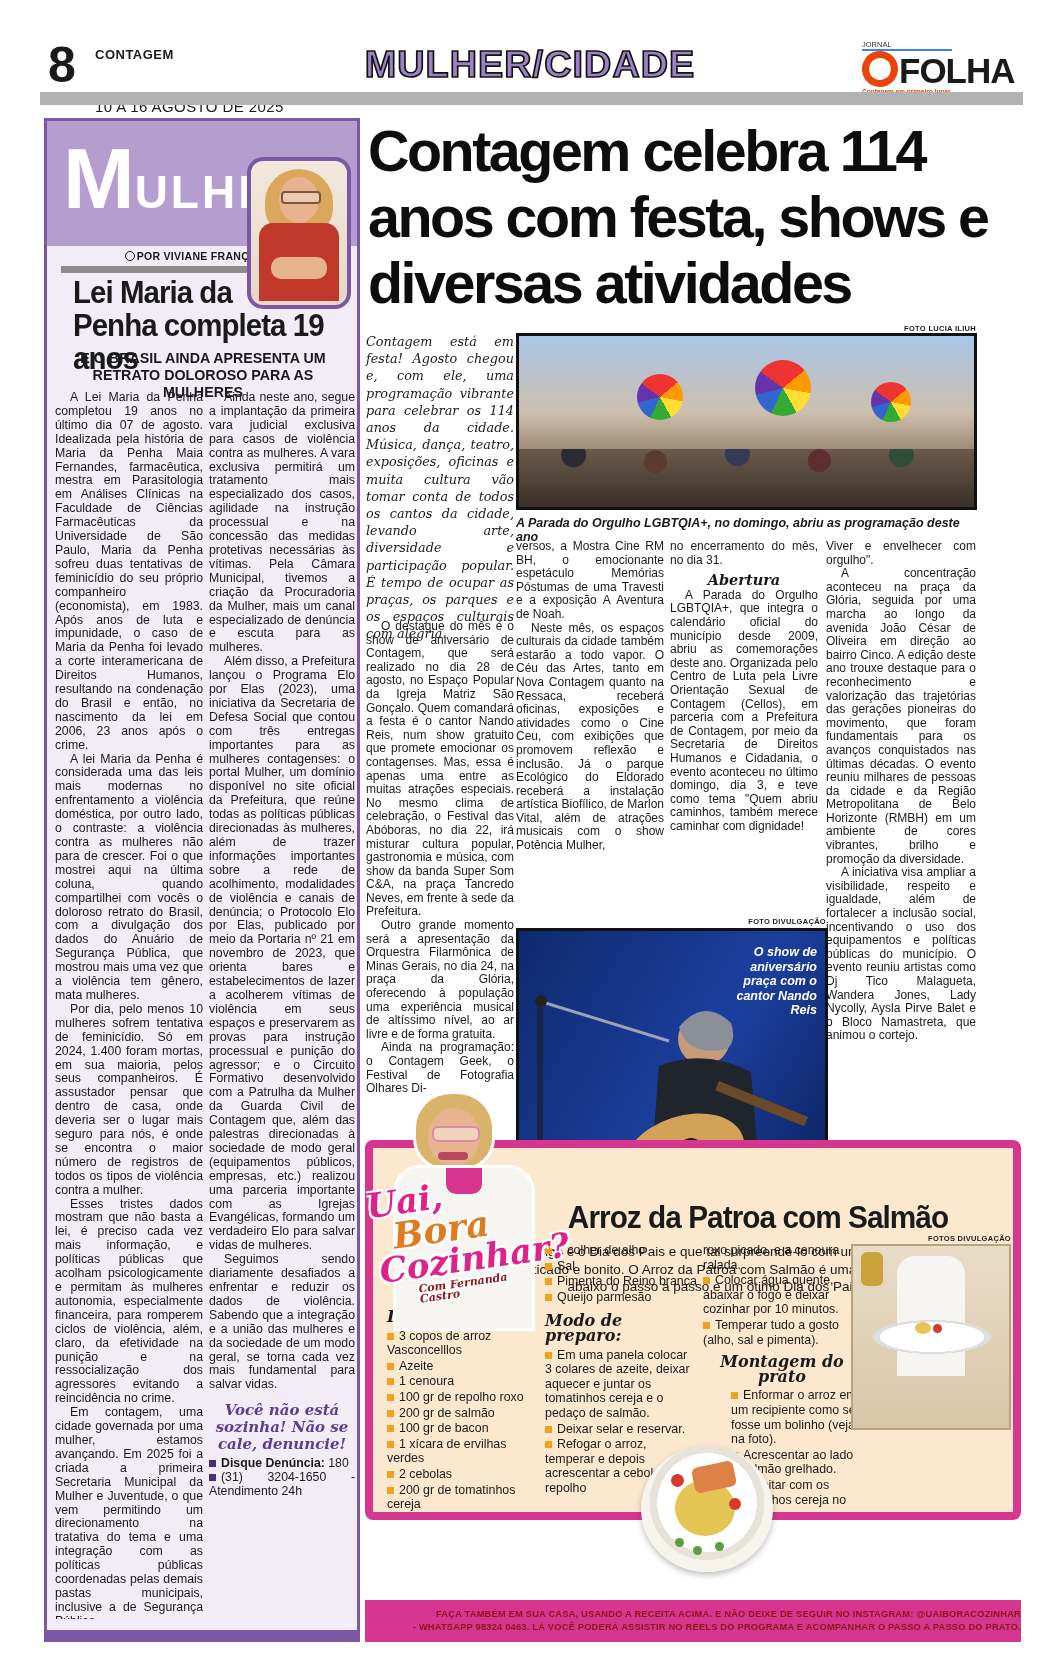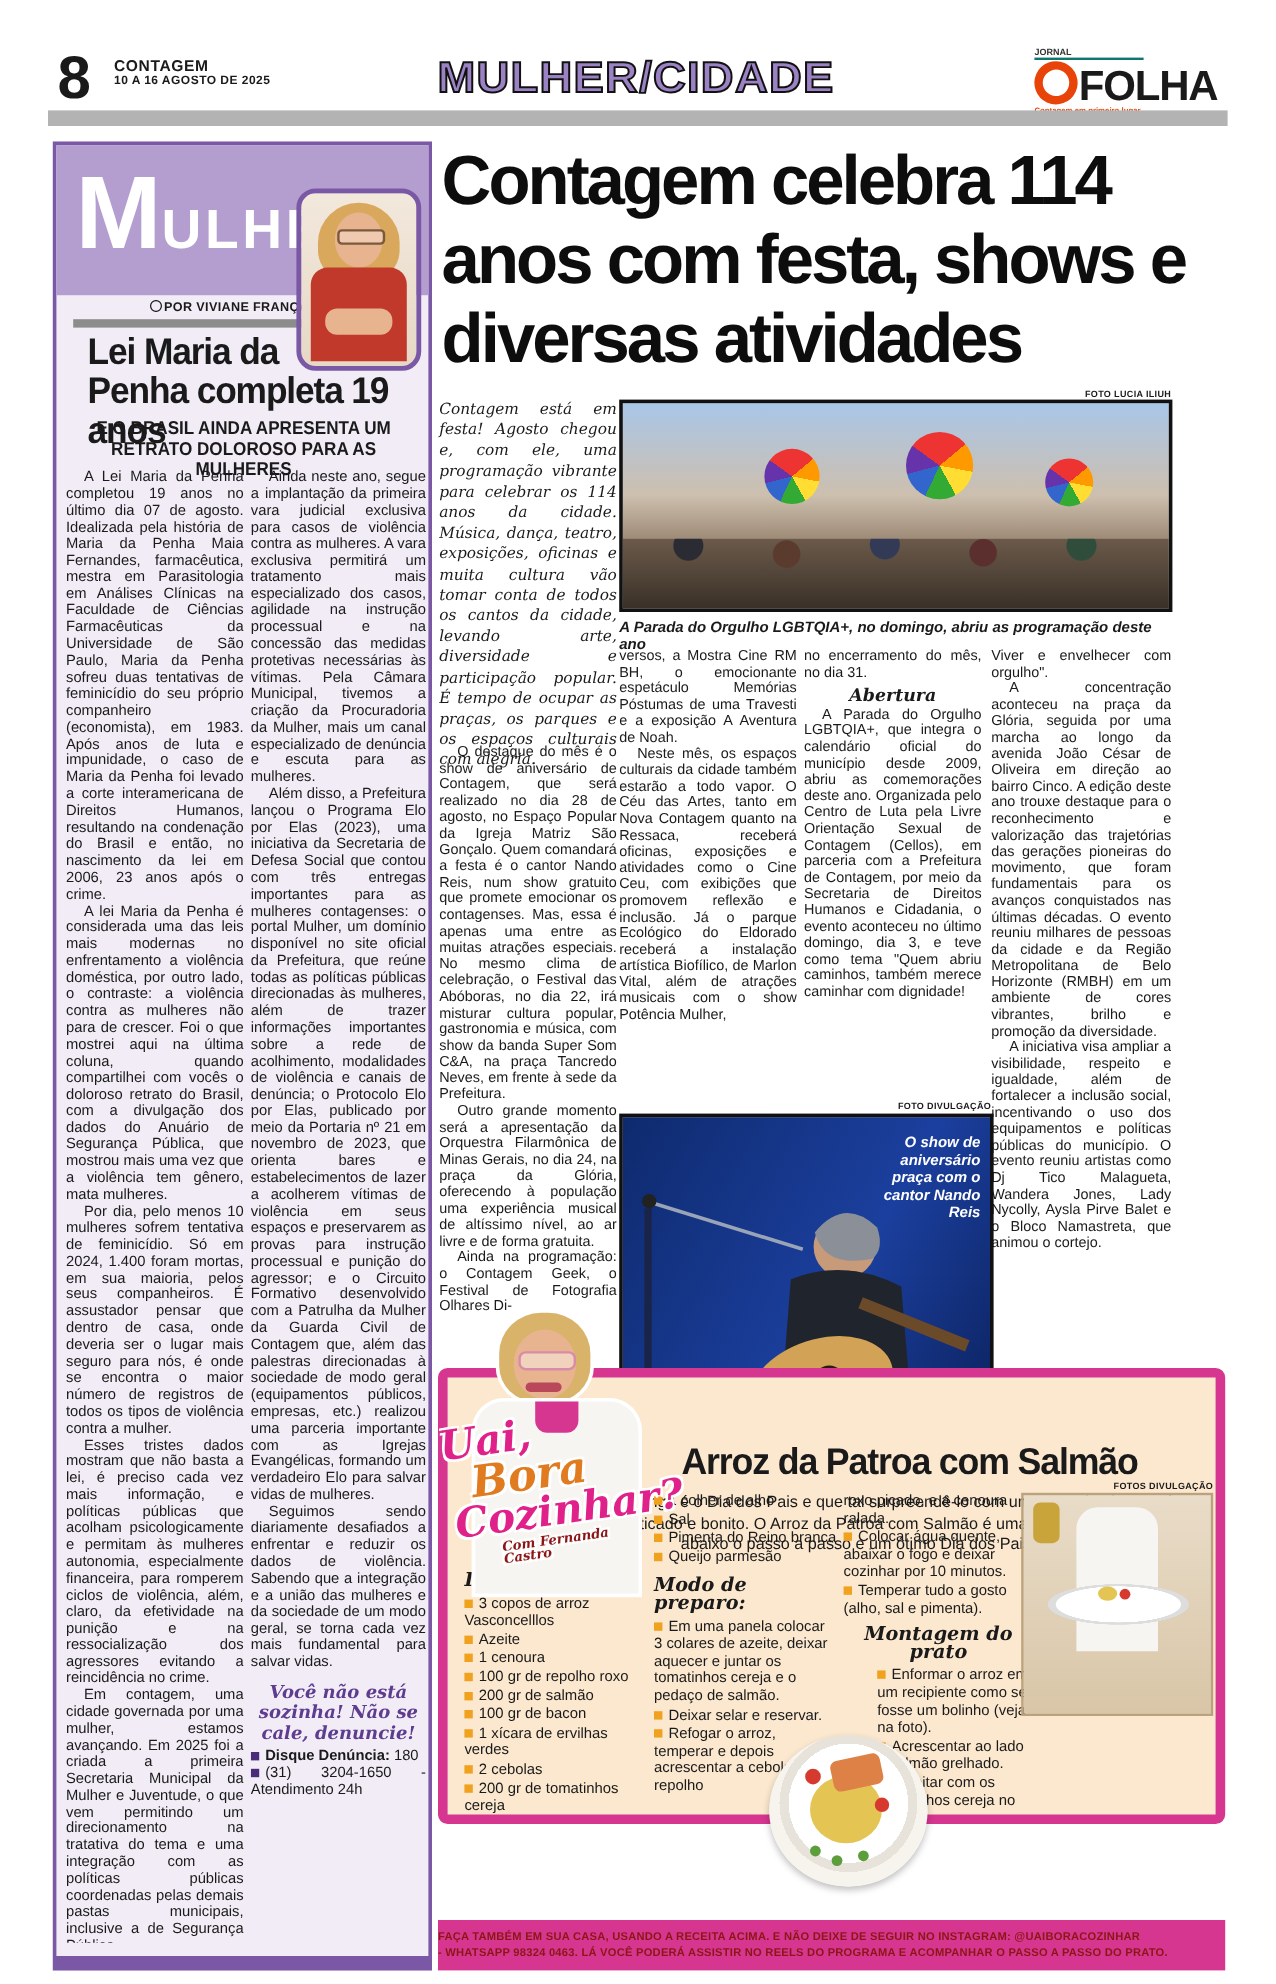--- a/index.html
+++ b/index.html
@@ -3,25 +3,25 @@
 <meta charset="utf-8">
 <style>
   html,body{margin:0;padding:0;}
   body{width:1063px;height:1653px;position:relative;background:#ffffff;
        font-family:"Liberation Sans",sans-serif;color:#1a1a1a;overflow:hidden;}
   .abs{position:absolute;}
 
   
   .pgnum{font-size:50px;font-weight:bold;line-height:1;letter-spacing:-2px;}
   .city{font-size:13px;font-weight:bold;letter-spacing:.5px;}
-  .dates{font-size:10px;font-weight:bold;letter-spacing:.4px;}
+  .dates{font-size:15px;font-weight:normal;letter-spacing:.4px;margin-top:36px;}
   .section-title{font-size:36px;font-weight:bold;letter-spacing:1px;
      color:#9b82c4;-webkit-text-stroke:1.6px #111;transform:scaleX(1.05);transform-origin:center;}
   .graybar{background:#b3b3b3;}
-  .brand-pre{font-size:7.5px;font-weight:bold;color:#333;border-bottom:2px solid #0f766e;display:inline-block;padding-right:60px;}
+  .brand-pre{font-size:7.5px;font-weight:normal;color:#333;border-bottom:2px solid #3b82f6;display:inline-block;padding-right:60px;}
   .brand-name{font-size:35px;font-weight:bold;letter-spacing:-1px;line-height:1;}
   .folha-o{display:inline-block;width:22px;height:22px;border:7px solid #e8440a;border-radius:50%;
      vertical-align:-4px;margin-right:1px;transform:rotate(-20deg);}
   .brand-tag{font-size:6.5px;color:#e8440a;font-weight:bold;}
 
   
   .mulher-box{border:3px solid #7a58a5;border-bottom-width:12px;background:#f1ecf6;box-sizing:border-box;}
   .mulher-head{background:#b39ecf;position:absolute;left:0;top:0;right:0;height:125px;}
   .mulher-title{color:#fff;font-weight:bold;white-space:nowrap;}
   .mulher-title .big{font-size:86px;line-height:110px;}
@@ -65,21 +65,21 @@
 
   
   .recipe-box{border:8px solid #d6368f;border-radius:8px;background:#fbe8cf;box-sizing:border-box;}
   .recipe-title{font-weight:bold;font-size:31px;letter-spacing:-1px;text-align:center;transform:scaleX(.96);}
   .recipe-intro{font-size:13.5px;line-height:17.5px;text-align:center;}
   .recipe-head{font-family:"DejaVu Serif",serif;font-style:italic;font-weight:bold;font-size:16px;margin:0 0 4px 0;}
   .recipe-col{font-size:12.4px;line-height:14.6px;}
   .recipe-col p{margin:0 0 1px 0;}
   .b-item::before{content:"";display:inline-block;width:7px;height:7px;background:#f0a11e;margin-right:5px;}
   .footer-bar{background:#d6368f;color:#8c1616;font-weight:bold;font-size:9.3px;line-height:13px;
-     text-align:left;letter-spacing:.2px;}
+     text-align:right;letter-spacing:.2px;}
   .logo-script{font-family:"DejaVu Serif",serif;font-style:italic;font-weight:bold;line-height:.95;
      text-shadow:2px 2px 0 #fff,-2px -2px 0 #fff,2px -2px 0 #fff,-2px 2px 0 #fff;}
   .plate{background:radial-gradient(circle at 50% 45%,#fff 0 52%,#e7e2da 52% 60%,#f7f4ee 60% 100%);border-radius:50%;
      box-shadow:0 3px 6px rgba(0,0,0,.25);}
 </style>
 </head>
 <body>
 
 <div class="abs" style="left:48px;top:40px;">
   <span class="pgnum">8</span>

